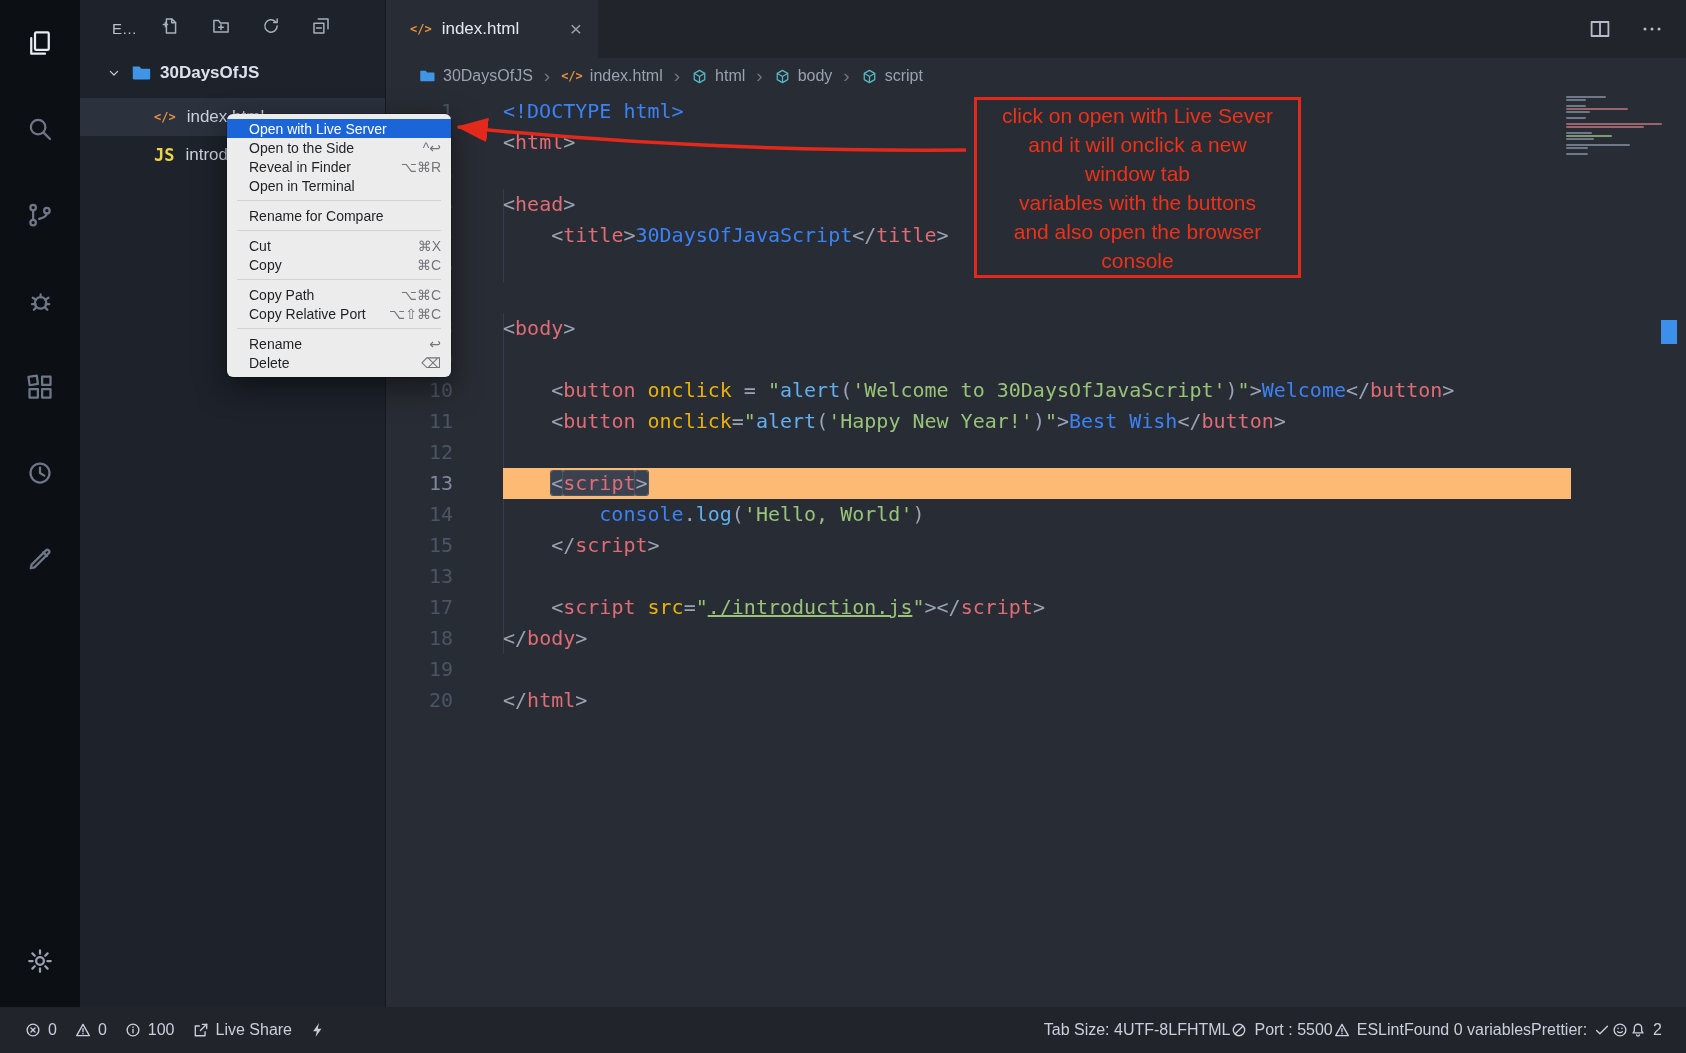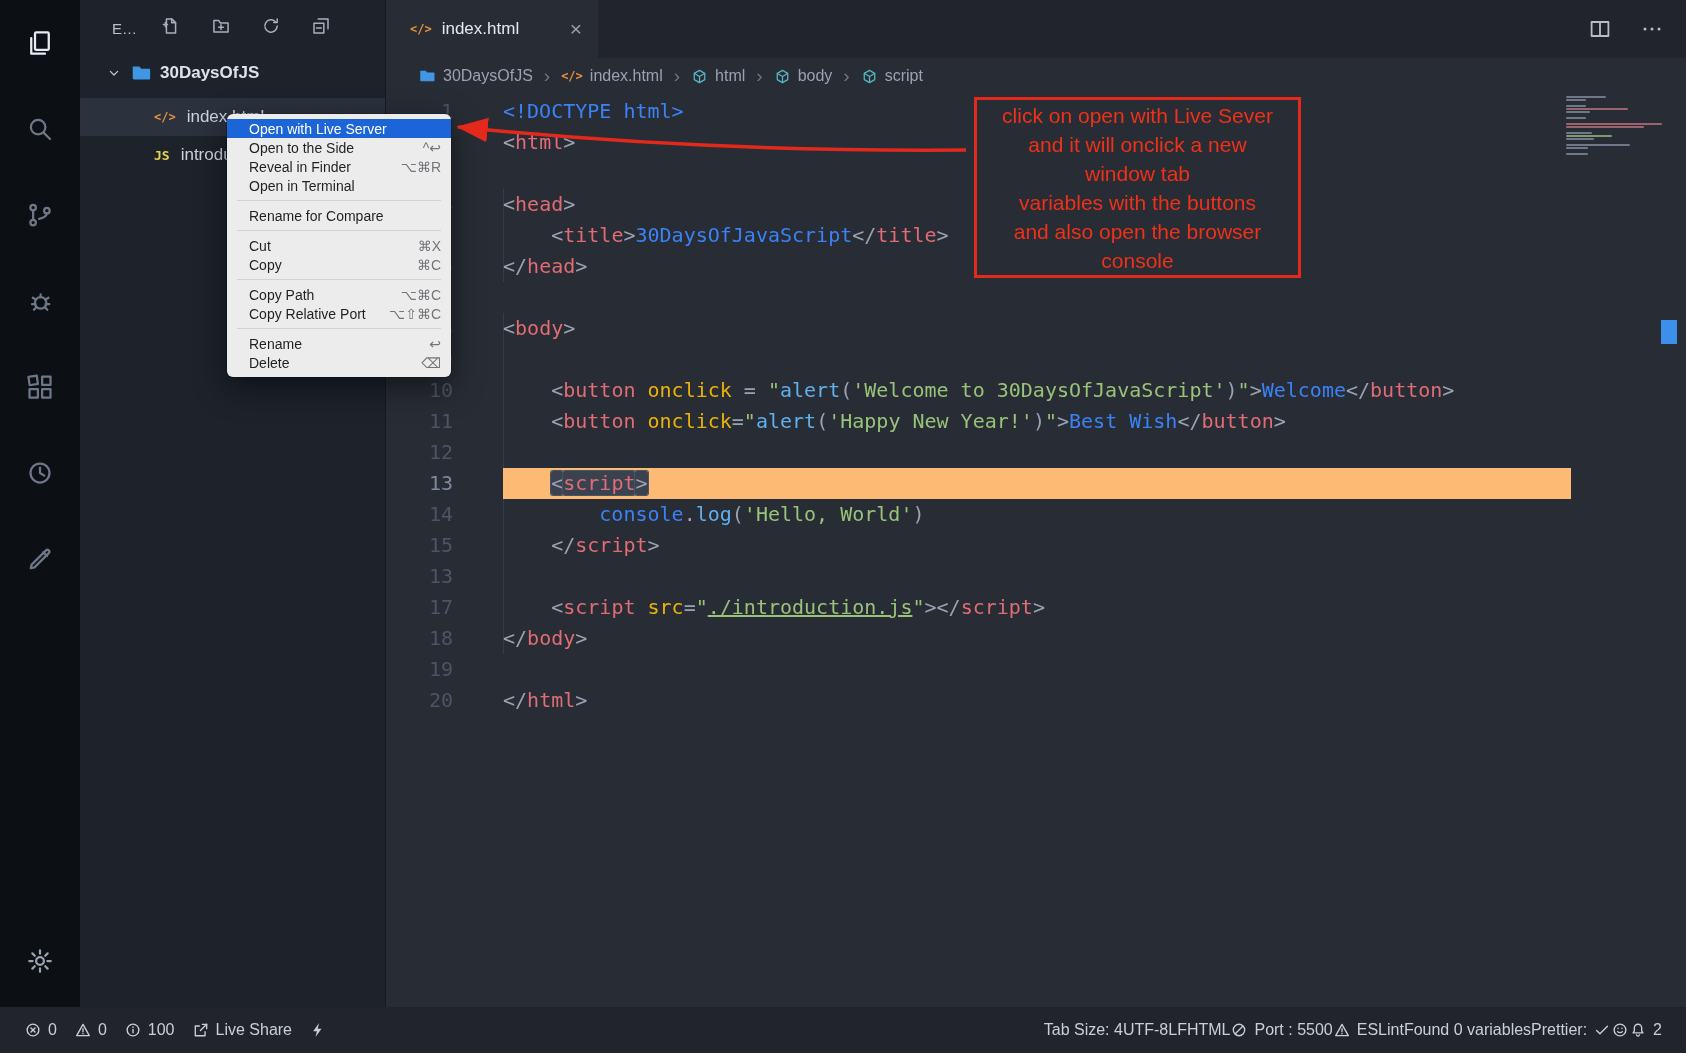--- a/index.html
+++ b/index.html
@@ -28,21 +28,21 @@
   .sb-act { cursor:pointer; }
   .sb-act .ic svg { width:20px; height:20px; }
   .tree-root { height:34px; display:flex; align-items:center; gap:8px; padding-left:26px; color:#dde2ec; font-size:17px; font-weight:700; cursor:pointer; }
   .tree-root .chev svg { width:16px; height:16px; color:#c4cad6; }
   .tree-root .fold svg { width:22px; height:22px; }
   .file-tree { margin-top:8px; }
   .tree-row { height:38px; display:flex; align-items:center; gap:11px; padding-left:74px; color:#ccd2de; font-size:17px; cursor:pointer; white-space:nowrap; }
   .tree-row.selected { background:#2b313d; }
   .badge { font-family:"DejaVu Sans Mono",monospace; font-weight:bold; }
   .badge-html { color:#e5903d; font-size:12px; }
-  .badge-js { color:#e8d44d; font-size:13px; }
+  .badge-js { color:#e8d44d; font-size:17px; }
 
   
   .editor { flex:1; position:relative; background:#282c34; min-width:0; border-left:1px solid #161a20; }
   .tabbar { height:58px; background:#21252b; display:flex; align-items:stretch; position:relative; }
   .tab { display:flex; align-items:center; gap:10px; padding:0 16px 0 24px; width:212px; background:#282c34; color:#e4e8f0; font-size:17px; cursor:pointer; }
   .tab-title { white-space:nowrap; }
   .tab-close { margin-left:auto; color:#9aa1ad; font-size:21px; cursor:pointer; }
   .editor-actions { position:absolute; right:22px; top:0; height:58px; display:flex; align-items:center; gap:28px; color:#b6bdc9; }
   .editor-actions .ic { cursor:pointer; }
   .editor-actions .ic svg { width:24px; height:24px; }
@@ -306,21 +306,21 @@
 
     <div class="guide" id="guide-a"></div>
     <div class="guide" id="guide-b"></div>
 
     <div class="code-area">
         <div class="code-line"><span class="ln">1</span><span class="lc"><span class="tk-plain">&lt;!DOCTYPE html&gt;</span></span></div>
         <div class="code-line"><span class="ln">2</span><span class="lc"><span class="tk-pun">&lt;</span><span class="tk-tag">html</span><span class="tk-pun">&gt;</span></span></div>
         <div class="code-line"><span class="ln">3</span><span class="lc"></span></div>
         <div class="code-line"><span class="ln">4</span><span class="lc"><span class="tk-pun">&lt;</span><span class="tk-tag">head</span><span class="tk-pun">&gt;</span></span></div>
         <div class="code-line"><span class="ln">5</span><span class="lc"><span class="tk-pun">    </span><span class="tk-pun">&lt;</span><span class="tk-tag">title</span><span class="tk-pun">&gt;</span><span class="tk-plain">30DaysOfJavaScript</span><span class="tk-pun">&lt;/</span><span class="tk-tag">title</span><span class="tk-pun">&gt;</span></span></div>
-        <div class="code-line"><span class="ln">6</span><span class="lc"><span class="tk-pun">&lt;/</span><span class="tk-tag">head</span><span class="tk-pun">&gt;</span></span></div>
+        <div class="code-line"><span class="ln">6</span></div>
         <div class="code-line"><span class="ln">7</span><span class="lc"></span></div>
         <div class="code-line"><span class="ln">8</span><span class="lc"><span class="tk-pun">&lt;</span><span class="tk-tag">body</span><span class="tk-pun">&gt;</span></span></div>
         <div class="code-line"><span class="ln">9</span><span class="lc"></span></div>
         <div class="code-line"><span class="ln">10</span><span class="lc"><span class="tk-pun">    </span><span class="tk-pun">&lt;</span><span class="tk-tag">button</span><span class="tk-pun"> </span><span class="tk-attr">onclick</span><span class="tk-pun"> = </span><span class="tk-str">"</span><span class="tk-fn">alert</span><span class="tk-pun">(</span><span class="tk-str">'Welcome to 30DaysOfJavaScript'</span><span class="tk-pun">)</span><span class="tk-str">"</span><span class="tk-pun">&gt;</span><span class="tk-plain">Welcome</span><span class="tk-pun">&lt;/</span><span class="tk-tag">button</span><span class="tk-pun">&gt;</span></span></div>
         <div class="code-line"><span class="ln">11</span><span class="lc"><span class="tk-pun">    </span><span class="tk-pun">&lt;</span><span class="tk-tag">button</span><span class="tk-pun"> </span><span class="tk-attr">onclick</span><span class="tk-pun">=</span><span class="tk-str">"</span><span class="tk-fn">alert</span><span class="tk-pun">(</span><span class="tk-str">'Happy New Year!'</span><span class="tk-pun">)</span><span class="tk-str">"</span><span class="tk-pun">&gt;</span><span class="tk-plain">Best Wish</span><span class="tk-pun">&lt;/</span><span class="tk-tag">button</span><span class="tk-pun">&gt;</span></span></div>
         <div class="code-line"><span class="ln">12</span><span class="lc"></span></div>
         <div class="code-line current"><span class="ln">13</span><span class="lc"><span class="tk-pun">    </span><span class="tk-pun tk-m">&lt;</span><span class="tk-tag tk-m">script</span><span class="tk-pun tk-m">&gt;</span></span></div>
         <div class="code-line"><span class="ln">14</span><span class="lc"><span class="tk-pun">        </span><span class="tk-plain">console</span><span class="tk-pun">.</span><span class="tk-fn">log</span><span class="tk-pun">(</span><span class="tk-str">'Hello, World'</span><span class="tk-pun">)</span></span></div>
         <div class="code-line"><span class="ln">15</span><span class="lc"><span class="tk-pun">    </span><span class="tk-pun">&lt;/</span><span class="tk-tag">script</span><span class="tk-pun">&gt;</span></span></div>
         <div class="code-line"><span class="ln">13</span><span class="lc"></span></div>

